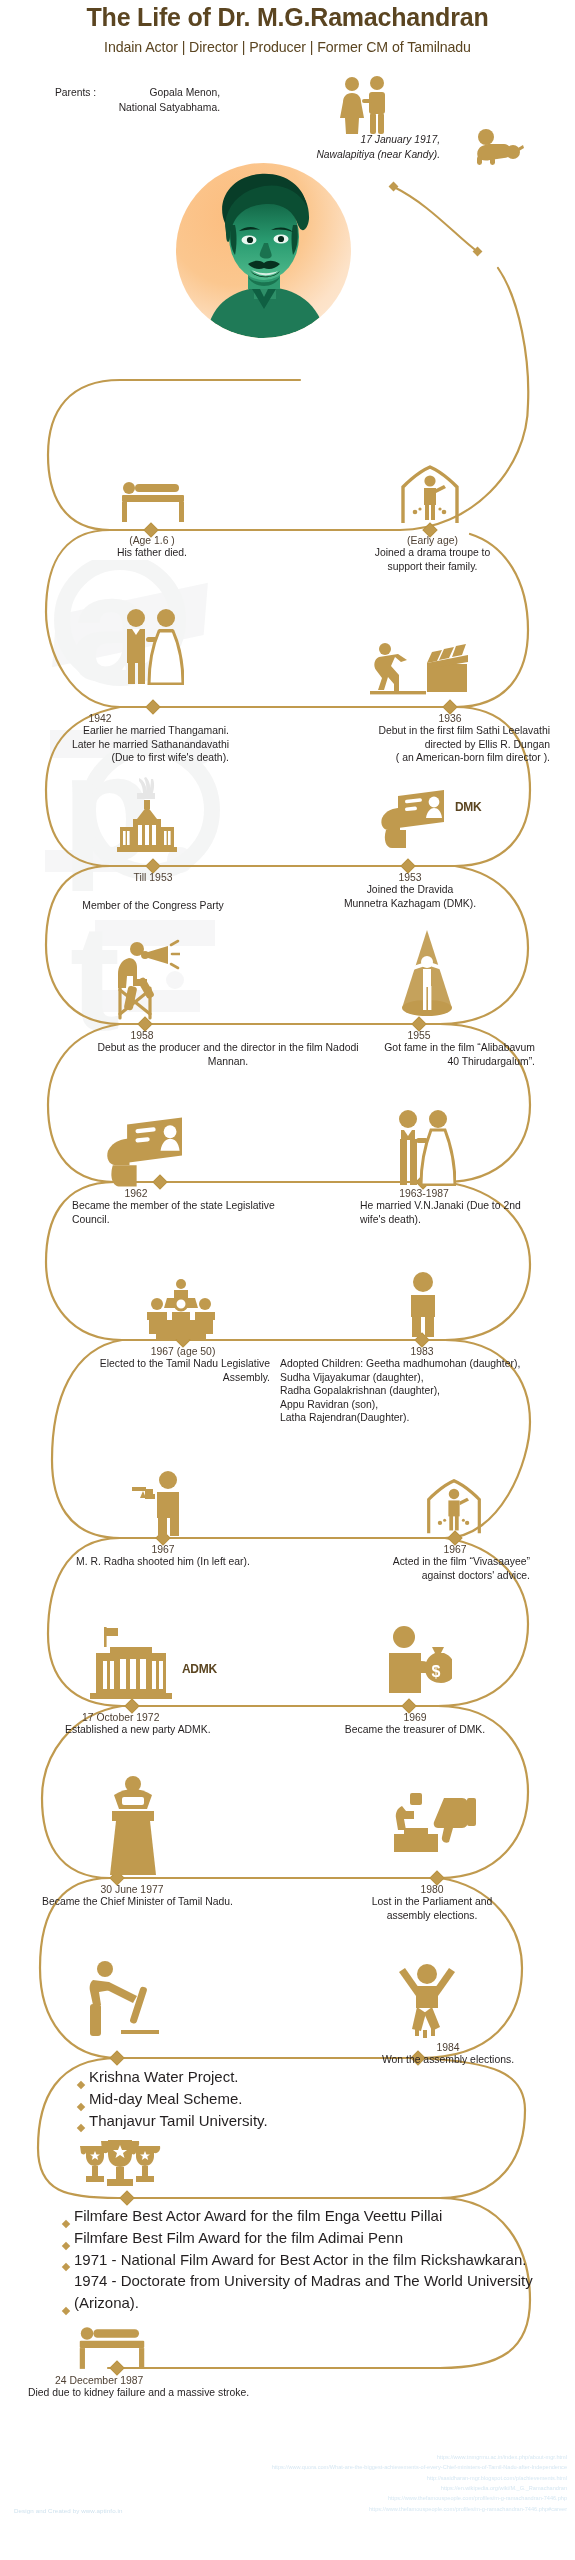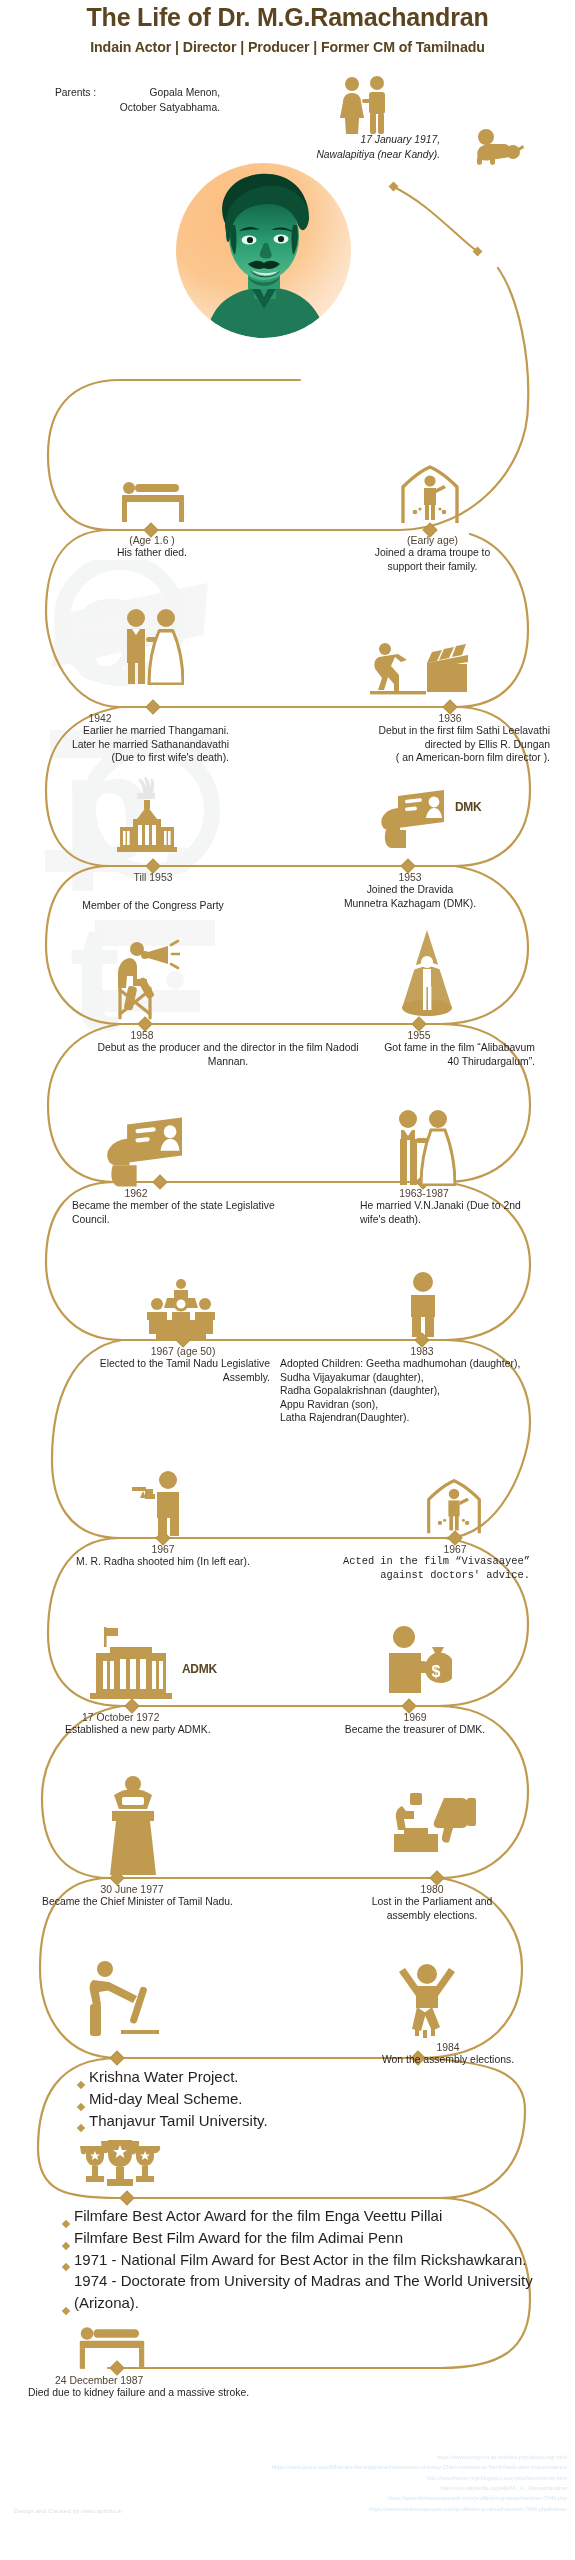--- a/index.html
+++ b/index.html
@@ -16,21 +16,21 @@
     position:absolute; left:0; top:560px; width:575px; height:900px;
     pointer-events:none; opacity:.55;
   }
   
   #header{position:absolute;left:0;top:0;width:575px;text-align:center;}
   #title{
     font-size:25px; font-weight:bold; letter-spacing:-.2px;
     color:#5b4521; margin:0; padding-top:4px; line-height:1.1;
   }
   #subtitle{
-    font-size:14.2px; font-weight:bold; color:#5b4521;
+    font-size:14.2px; font-weight:normal; color:#5b4521;
     margin:0; padding-top:7px; letter-spacing:-.1px;text-align:center;
   }
   
   #track{position:absolute;left:0;top:0;width:575px;height:2560px;}
   
   .abs{position:absolute;}
   .ev-date{
     font-size:10.4px; color:#4f4134; white-space:nowrap;
   }
   .ev-text{
@@ -220,21 +220,21 @@
     <rect x="112" y="2053" width="10" height="10" transform="rotate(45 117 2058)"></rect>
     <rect x="413" y="2053" width="10" height="10" transform="rotate(45 418 2058)"></rect>
     <rect x="122" y="2193" width="10" height="10" transform="rotate(45 127 2198)"></rect>
     <rect x="112" y="2363" width="10" height="10" transform="rotate(45 117 2368)"></rect>
   </g>
 </svg>
 
 <div id="parents">
   <span class="pl">Parents :</span>
   <span>Gopala Menon,</span><br>
-  <span>October Satyabhama.</span>
+  <span>National Satyabhama.</span>
 </div>
 
 <svg class="abs" style="left:335px;top:75px;" width="60" height="60" viewBox="0 0 60 60">
   <g fill="#c09a4e">
     <circle cx="17" cy="9" r="7"></circle>
     <path d="M17 18c-6 0-9 4-9 9l-3 16h5l1 16h12l1-16h5l-3-16c0-5-3-9-9-9z"></path>
     <circle cx="42" cy="8" r="7"></circle>
     <rect x="34" y="17" width="16" height="22" rx="3"></rect>
     <rect x="35" y="38" width="6" height="21" rx="2"></rect>
     <rect x="43" y="38" width="6" height="21" rx="2"></rect>
@@ -702,21 +702,21 @@
 Appu Ravidran (son),
 Latha Rajendran(Daughter).</div>
 </div>
 
 <div class="abs" style="left:20px;top:1544px;width:260px;">
   <div class="ev-date t-center" style="width:286px;">1967</div>
   <div class="ev-text t-center" style="width:286px;">M. R. Radha  shooted him (In left ear).</div>
 </div>
 <div class="abs" style="left:330px;top:1544px;width:200px;">
   <div class="ev-date t-center" style="width:250px;">1967</div>
-  <div class="ev-text t-right" style="white-space:pre-line;font-family:Liberation Mono, monospace;">Acted in the film “Vivasaayee”
+  <div class="ev-text t-right" style="white-space:pre-line;">Acted in the film “Vivasaayee”
 against doctors' advice.</div>
 </div>
 
 <div class="abs" style="left:40px;top:1712px;width:240px;">
   <div class="ev-date t-left" style="margin-left:42px;">17 October 1972</div>
   <div class="ev-text t-left" style="margin-left:25px;">Established a new party ADMK.</div>
 </div>
 <div class="abs t-center" style="left:320px;top:1712px;width:190px;">
   <div class="ev-date">1969</div>
   <div class="ev-text">Became the treasurer of DMK.</div>

